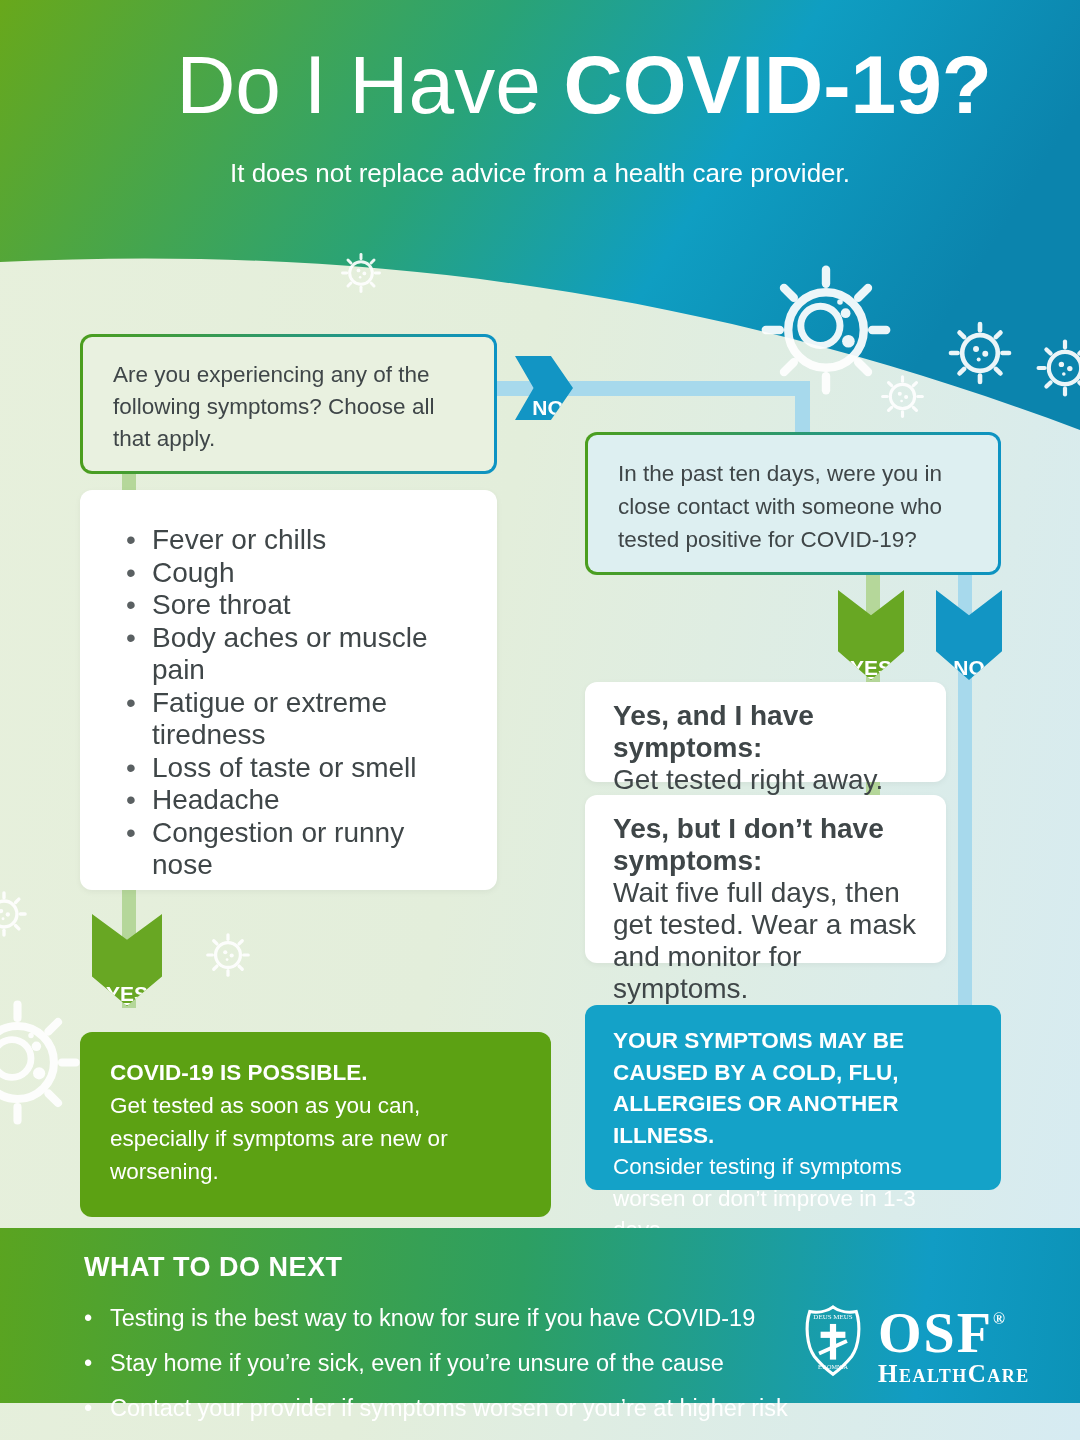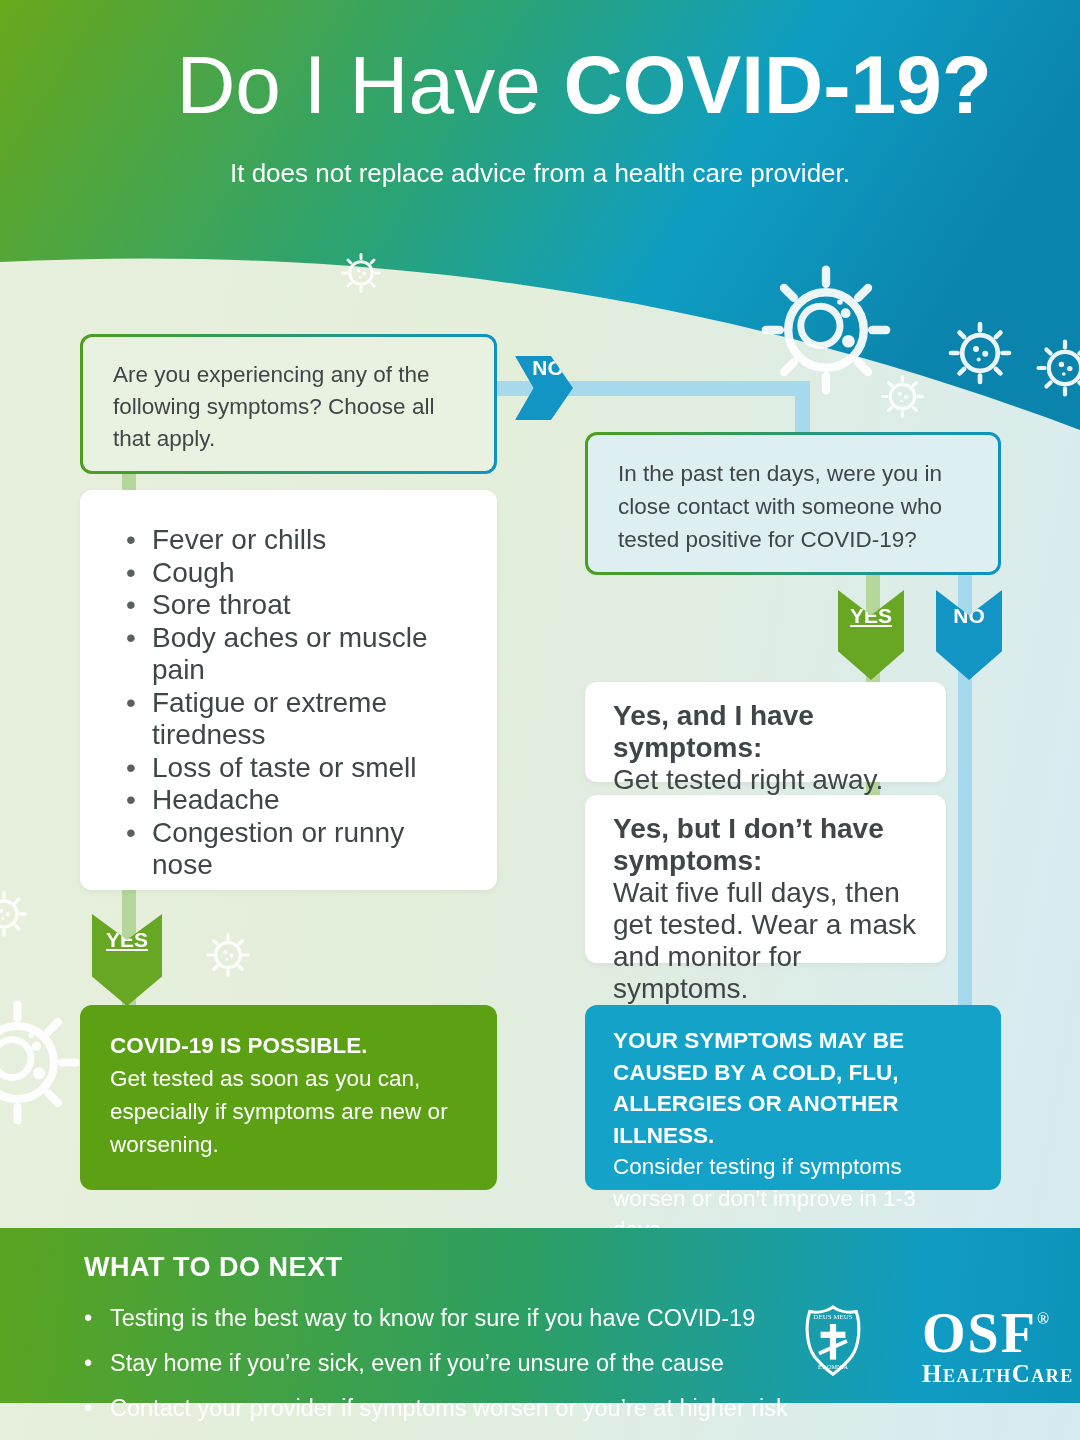--- a/index.html
+++ b/index.html
@@ -48,38 +48,38 @@
   }
   .result .b { font-weight:700; }
   .result.green { background:#5ca113; }
   .result.blue  { background:#14a2c8; }
   
   .symptoms { padding:34px 30px 0 44px; }
   .symptoms ul { margin:0; padding:0; list-style:none; }
   .symptoms li { position:relative; padding-left:28px; line-height:32.5px; }
   .symptoms li::before { content:"\2022"; position:absolute; left:2px; color:#5a6062; }
   
-  .arrow { position:absolute; z-index:4; display:flex; align-items:flex-start;
+  .arrow { position:absolute; z-index:4; display:flex; align-items:flex-end;
            justify-content:center; color:#fff; font-weight:700; font-size:21px; }
   .arrow.right { clip-path:polygon(0% 0%,62% 0%,100% 50%,62% 100%,0% 100%,32% 50%); padding-left:8px; }
   .arrow.down  { clip-path:polygon(0% 0%,50% 28%,100% 0%,100% 68%,50% 100%,0% 68%); padding-top:14px; }
   .arrow.greenA { background:#68a723;text-decoration:underline; }
   .arrow.blueA  { background:#1295c4; }
   
   .footer {
     position:absolute; left:0; top:1228px; width:1080px; height:175px; z-index:3;
     background:linear-gradient(96deg,#5aa420 0%,#2d9f62 48%,#119cc4 85%,#0c93b8 100%);
     color:#fff;
   }
   .footer h2 { position:absolute; left:84px; top:24px; margin:0;
                font-size:27px; font-weight:700; letter-spacing:.5px; }
   .footer ul { position:absolute; left:84px; top:68px; margin:0; padding:0; list-style:none; }
   .footer li { position:relative; padding-left:26px; font-size:23.5px; line-height:45px; }
   .footer li::before { content:"\2022"; position:absolute; left:0; top:0; }
-  .logo { position:absolute; left:802px; top:66px; display:flex; align-items:center;gap:44px; }
+  .logo { position:absolute; left:802px; top:66px; display:flex; align-items:center; }
   .logo-text { margin-left:14px; color:#fff; font-family:"Liberation Serif", serif; }
   .logo-osf { font-size:56px; font-weight:700; letter-spacing:2px; line-height:50px; }
   .logo-osf sup { font-size:16px; vertical-align:28px; }
   .logo-sub { font-size:25px; font-variant:small-caps; letter-spacing:1.5px; font-weight:700; margin-top:2px; }
 </style>
 </head>
 <body>
 
 <div class="page">
 
@@ -200,21 +200,21 @@
         <li>Loss of taste or smell</li>
         <li>Headache</li>
         <li>Congestion or runny nose</li>
       </ul>
   </div>
 
   <div class="arrow down greenA" style="left:92px;top:914px;width:70px;height:78px">
     <span>YES</span>
   </div>
 
-  <div class="result green" style="left:80px;top:1005px;width:417px;height:185px;line-height:33px">
+  <div class="result green" style="left:80px;top:1032px;width:471px;height:185px;line-height:33px">
     <span class="b">COVID-19 IS POSSIBLE.</span><br>
     <span>Get tested as soon as you can, especially if symptoms are new or worsening.</span>
   </div>
 
   <div class="card" style="left:585px;top:682px;width:361px;height:100px">
     <span class="b">Yes, and I have symptoms:</span><br>
     <span>Get tested right away.</span>
   </div>
 
   <div class="card" style="left:585px;top:795px;width:361px;height:168px">

